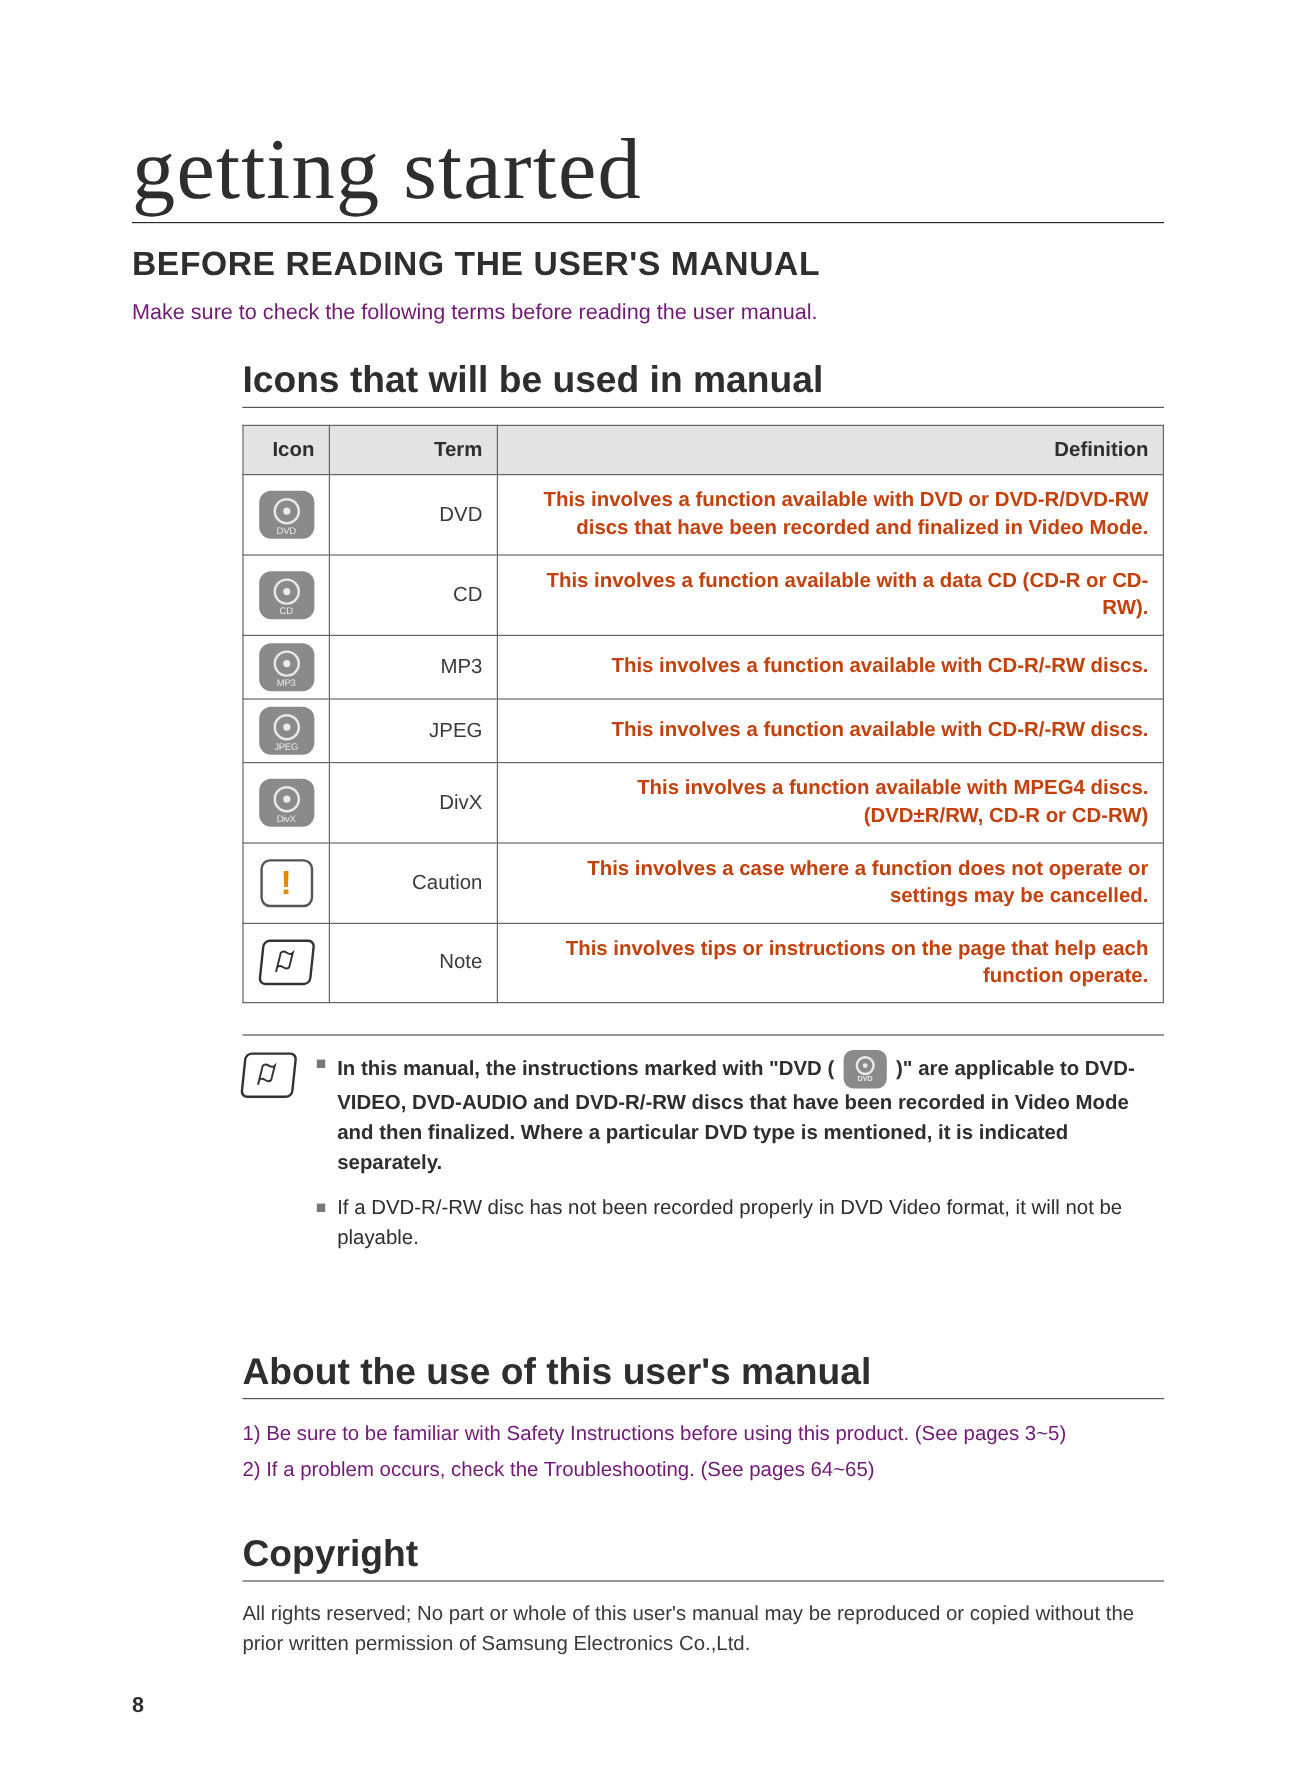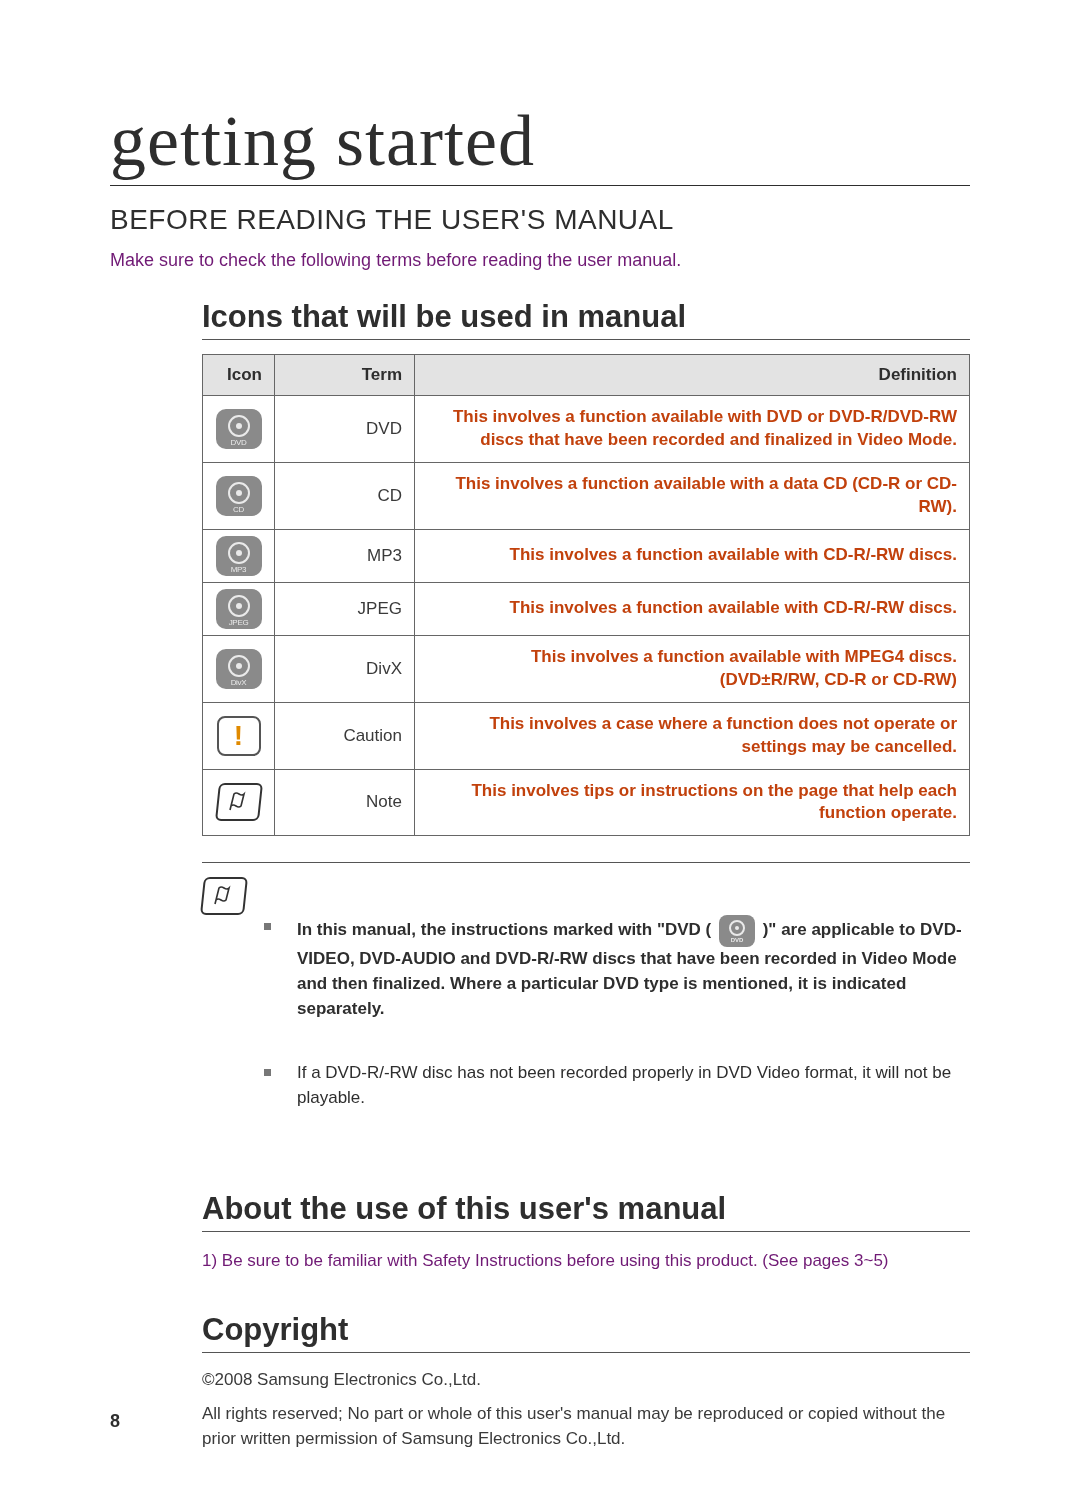--- a/index.html
+++ b/index.html
@@ -16,21 +16,21 @@
     font-weight: 300;
     letter-spacing: 1px;
     border-bottom: 1.5px solid #2e2e2e;
     padding-bottom: 2px;
     margin-bottom: 18px;
     font-family: Liberation Serif, serif;
   }
 
   .section-title {
     font-size: 28px;
-    font-weight: 400;
+    font-weight: 700;
     letter-spacing: 0.5px;
     margin-bottom: 14px;
   }
 
   .intro-text {
     font-size: 18px;
     margin-bottom: 28px;
     color: #701a75;
   }
 
@@ -135,21 +135,21 @@
   .note-icon svg { transform: skewX(6deg); }
 
   .info-block {
     display: flex;
     margin-top: 26px;
     border-top: 1px solid #555;
     padding-top: 12px;
   }
   .info-block .note-icon { flex-shrink: 0; margin-right: 18px; margin-top: 2px; }
   .info-block ul { list-style: none; font-size: 17px; }
-  .info-block li { margin-bottom: 14px; display: flex; align-items: flex-start; gap: 26px; line-height: 1.45; margin-top: 40px; }
+  .info-block li { margin-bottom: 14px; display: flex; align-items: flex-start; gap: 10px; line-height: 1.45; }
   .info-block li .bullet { display:inline-block; width:7px; height:7px; background:#777; margin-top:8px; flex-shrink:0; }
   .info-block li.bold > .content { font-weight: 700; }
   .info-block li .content { flex: 1; }
   .inline-disc {
     display: inline-flex;
     vertical-align: middle;
     width: 36px; height: 32px;
     background: #8a8a8a;
     border-radius: 8px;
     align-items: center;
@@ -296,22 +296,22 @@
       <li>
         <span class="bullet"></span>
         <span class="content">If a DVD-R/-RW disc has not been recorded properly in DVD Video format, it will not be playable.</span>
       </li>
     </ul>
   </div>
 
   <h3 class="subsection-title" style="margin-top:66px;">About the use of this user's manual</h3>
   <ul class="about-list">
     <li>1)  Be sure to be familiar with Safety Instructions before using this product. (See pages 3~5)</li>
+    <li>2)  If a problem occurs, check the Troubleshooting. (See pages 64~65)</li>
   </ul>
 
   <h3 class="subsection-title" style="margin-top:36px;">Copyright</h3>
   <div class="copyright-block">
-    <p>©2008 Samsung Electronics Co.,Ltd.</p>
     <p>All rights reserved; No part or whole of this user's manual may be reproduced or copied without the prior written permission of Samsung Electronics Co.,Ltd.</p>
   </div>
 </div>
 
 <div class="page-number">8</div>
 
 </body></html>

